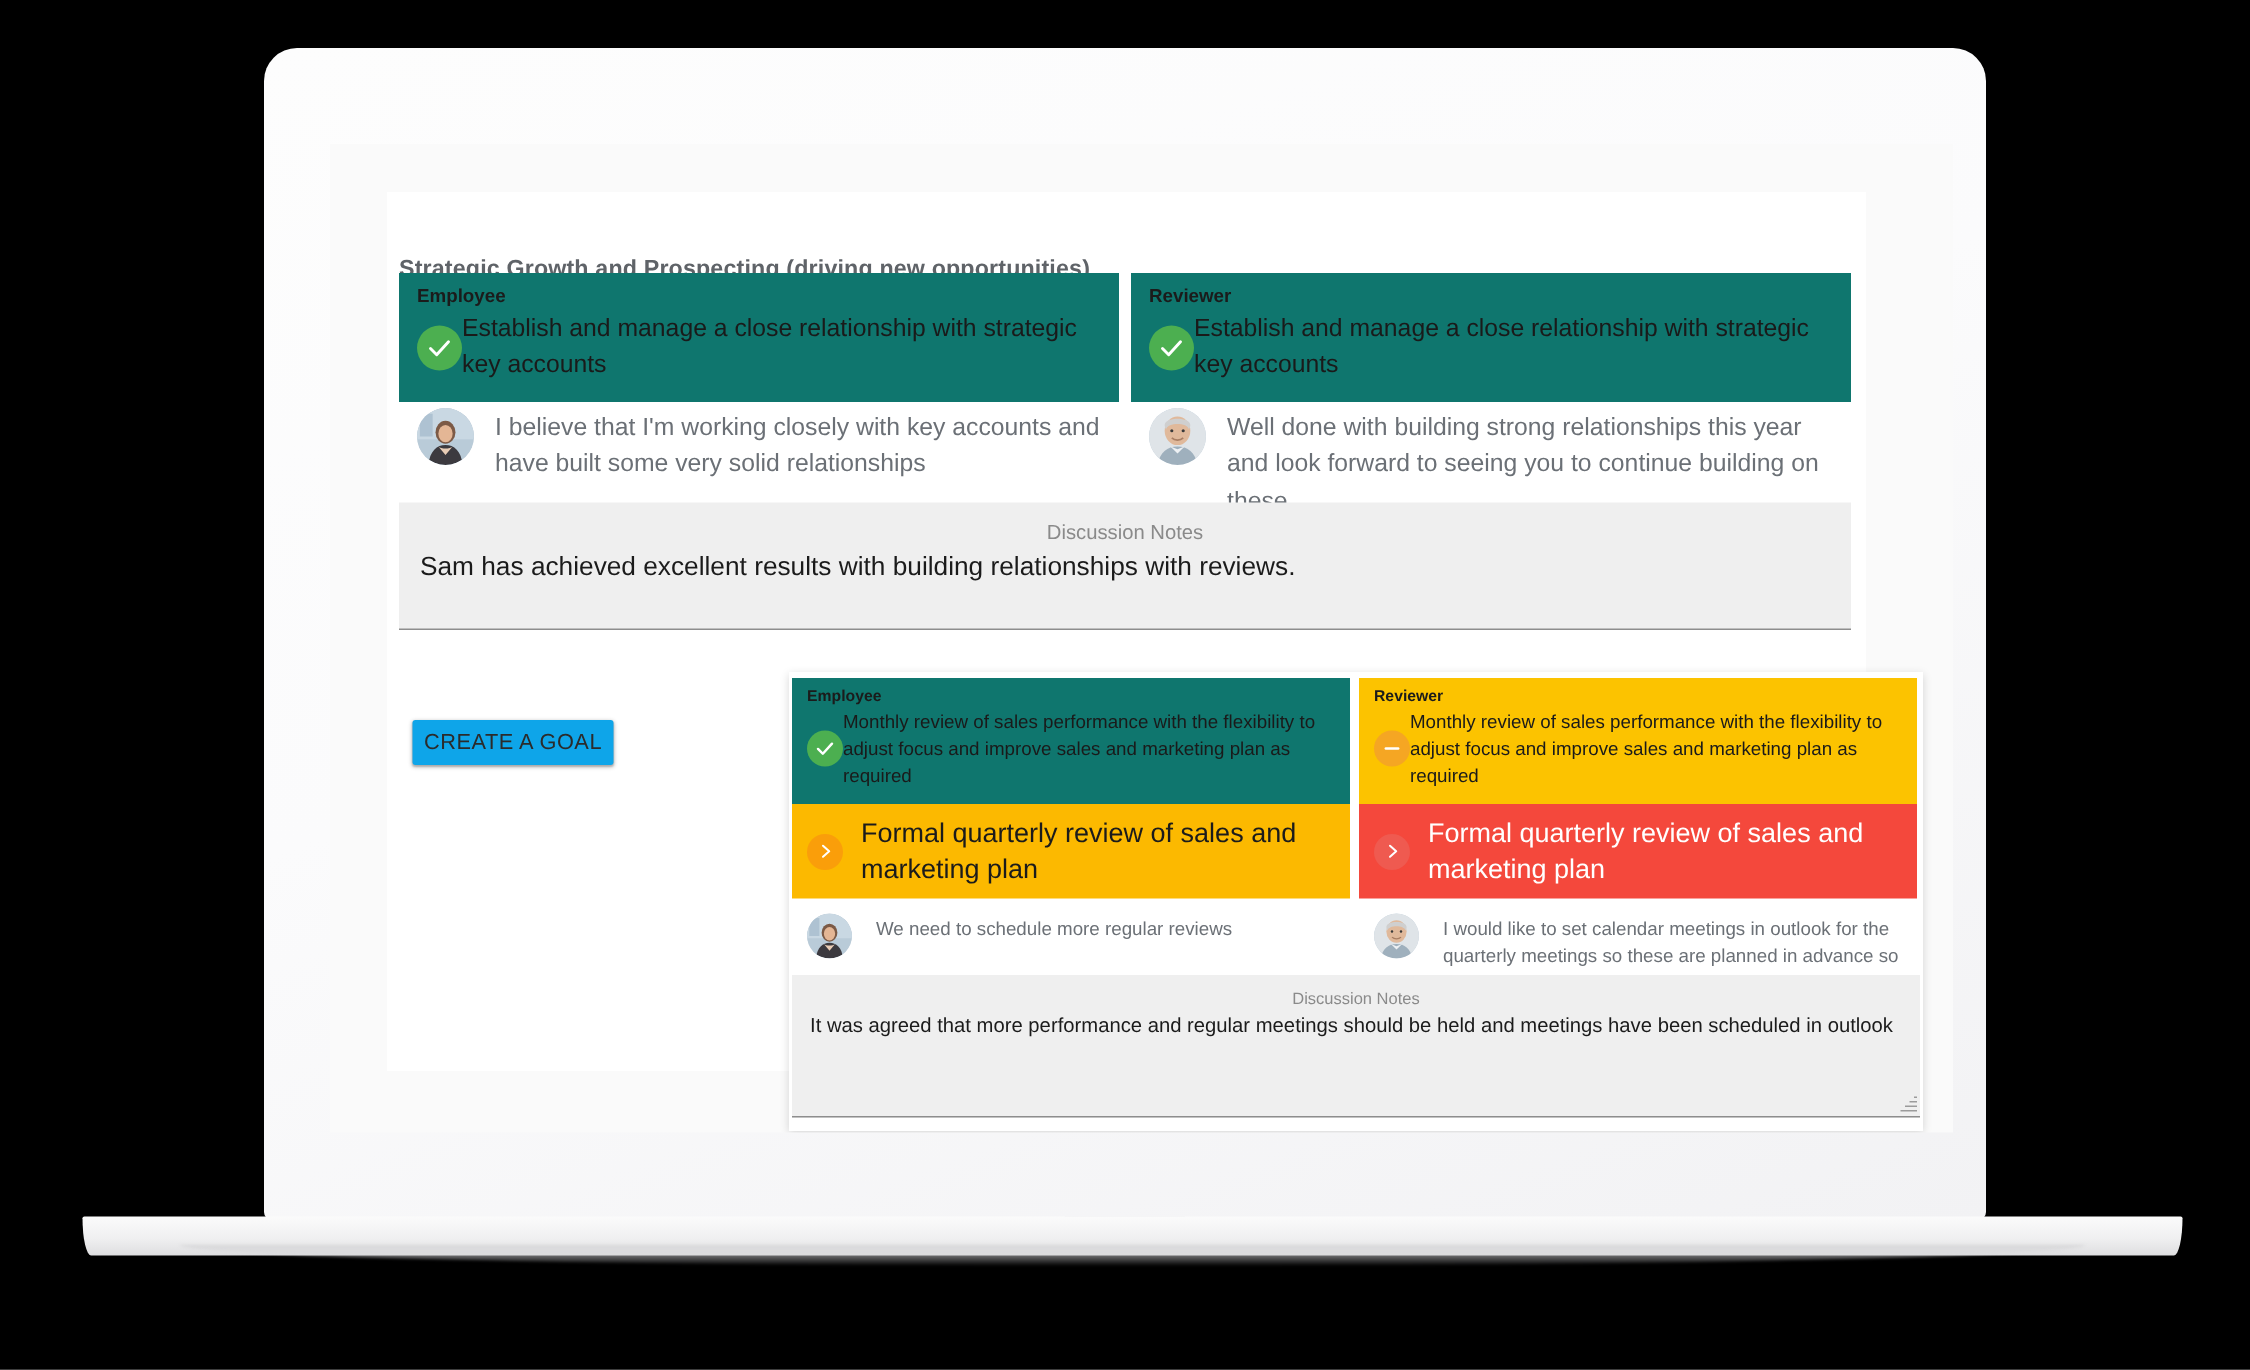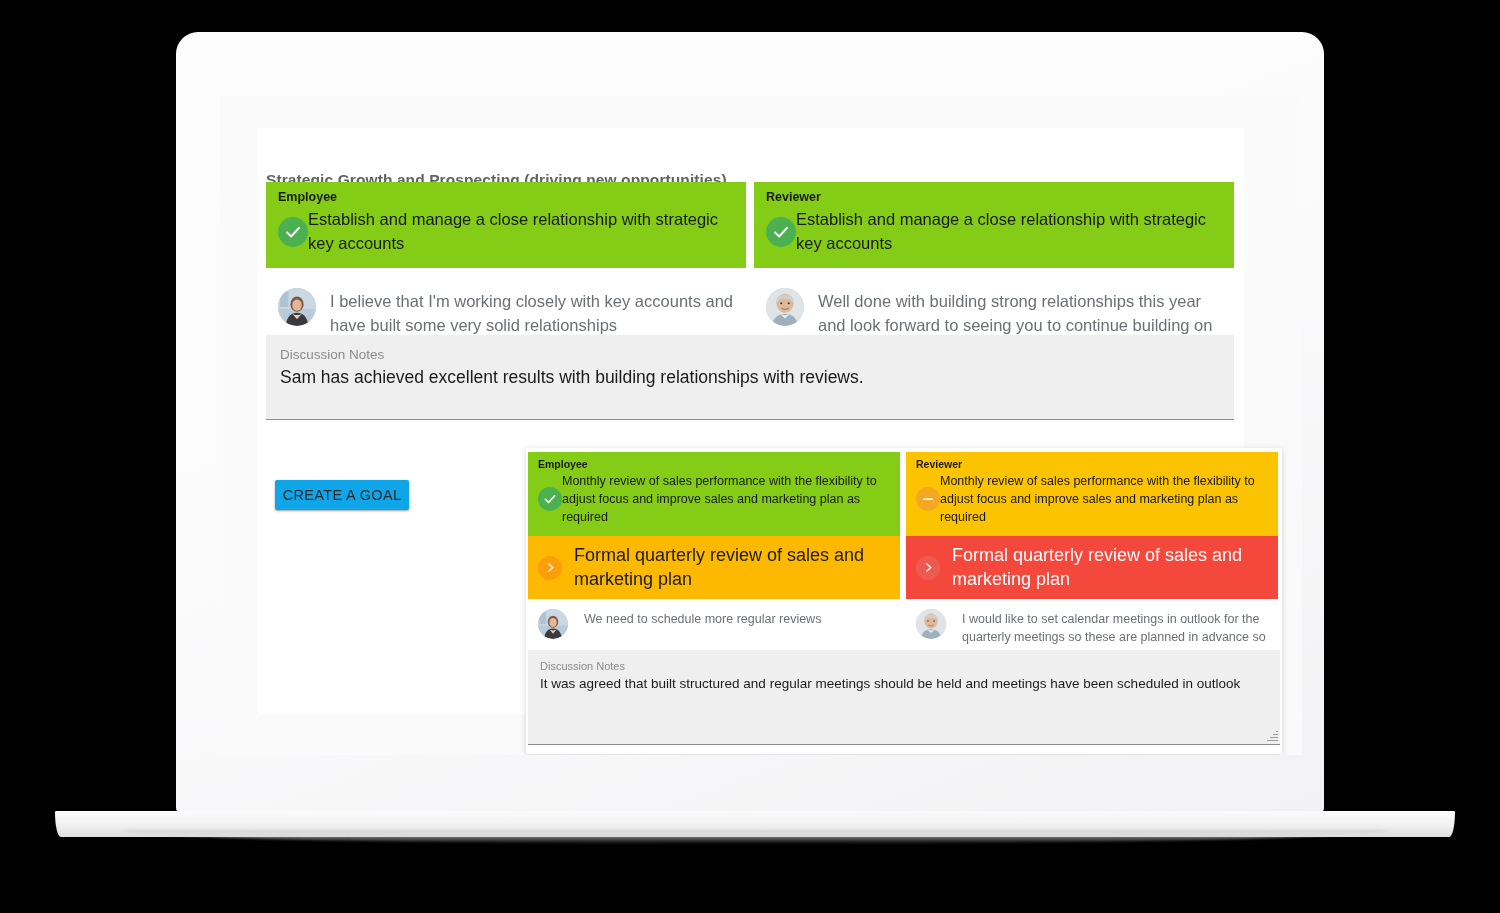--- a/index.html
+++ b/index.html
@@ -74,21 +74,21 @@
   .goal-row { position: absolute; display: flex; }
   #goal1-row { left: 8px; top: 54px; width: 968px; }
 
   .goal-col { width: 480px; }
   .goal-col.right { margin-left: 8px; }
 
   .goal-card {
     padding: 8px 12px 12px 12px;
     position: relative;
   }
-  .goal-card.green { background: #84cc16; }
+  .goal-card.green { background: #0f766e; }
   .goal-card.amber { background: #fcc300; }
 
   .role-label {
     font-size: 12.5px;
     font-weight: bold;
     color: #1b1b1b;
     margin-bottom: 4px;
   }
 
   .goal-body { display: flex; align-items: center; gap: 0; }
@@ -108,21 +108,21 @@
 
   .goal-text {
     font-size: 16.5px;
     color: #1a1a1a;
     line-height: 1.45;
   }
 
   
   .comment-row {
     display: flex; align-items: flex-start; gap: 14px;
-    padding: 20px 12px 6px 12px;
+    padding: 4px 12px 6px 12px;
   }
   .avatar {
     flex: 0 0 auto;
     width: 38px; height: 38px;
     border-radius: 50%;
     overflow: hidden;
     position: relative;
     background: #c7d3dd;
   }
   .avatar.small { width: 30px; height: 30px; }
@@ -139,20 +139,21 @@
     background: #efefef;
     border: none;
     border-bottom: 1px solid #8d8d8d;
     position: relative;
     padding: 12px 14px 10px 14px;
   }
   .notes-label {
     font-size: 13.5px;
     color: #8a8a8a;
     margin-bottom: 4px;
+    text-align: center;
   }
   .notes-value {
     font-size: 17px;
     color: #1b1b1b;
     line-height: 1.35;
   }
 
   #notes1 {
     position: absolute;
     left: 8px; top: 207px;
@@ -414,21 +415,21 @@
                     </g>
                   </svg>
               </span>
               <span class="comment-text">I would like to set calendar meetings in outlook for the quarterly meetings so these are planned in advance so we don't miss them due to our busy schedules</span>
             </div>
           </div>
         </div>
 
         <div id="notes2" class="notes-box">
           <div class="notes-label">Discussion Notes</div>
-          <div class="notes-value">It was agreed that built structured and regular meetings should be held and meetings have been scheduled in outlook</div>
+          <div class="notes-value">It was agreed that more performance and regular meetings should be held and meetings have been scheduled in outlook</div>
           <span class="resize-grip">
               <i></i>
               <i></i>
               <i></i>
               <i></i>
             </span>
         </div>
 
       </div>
 

